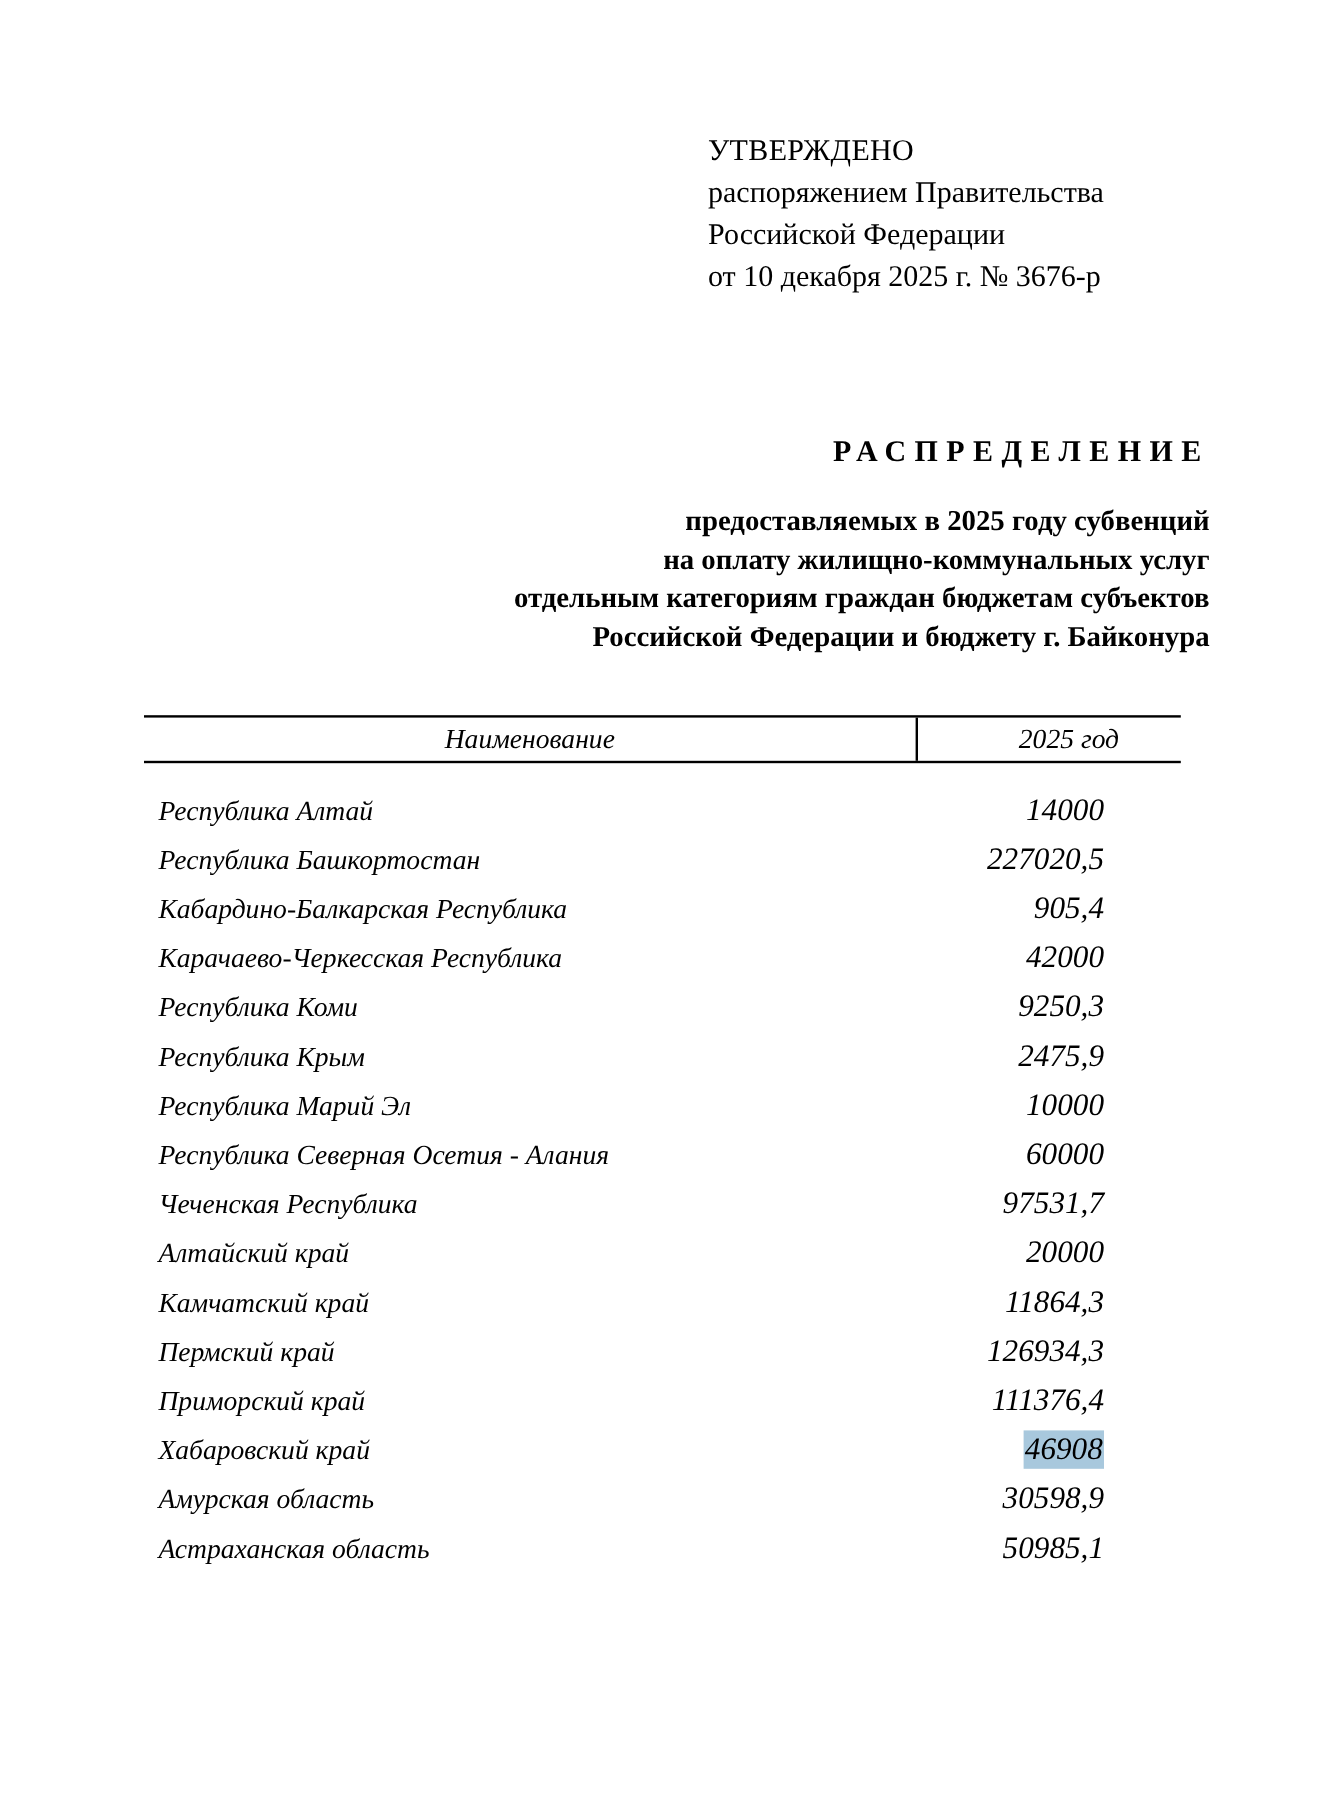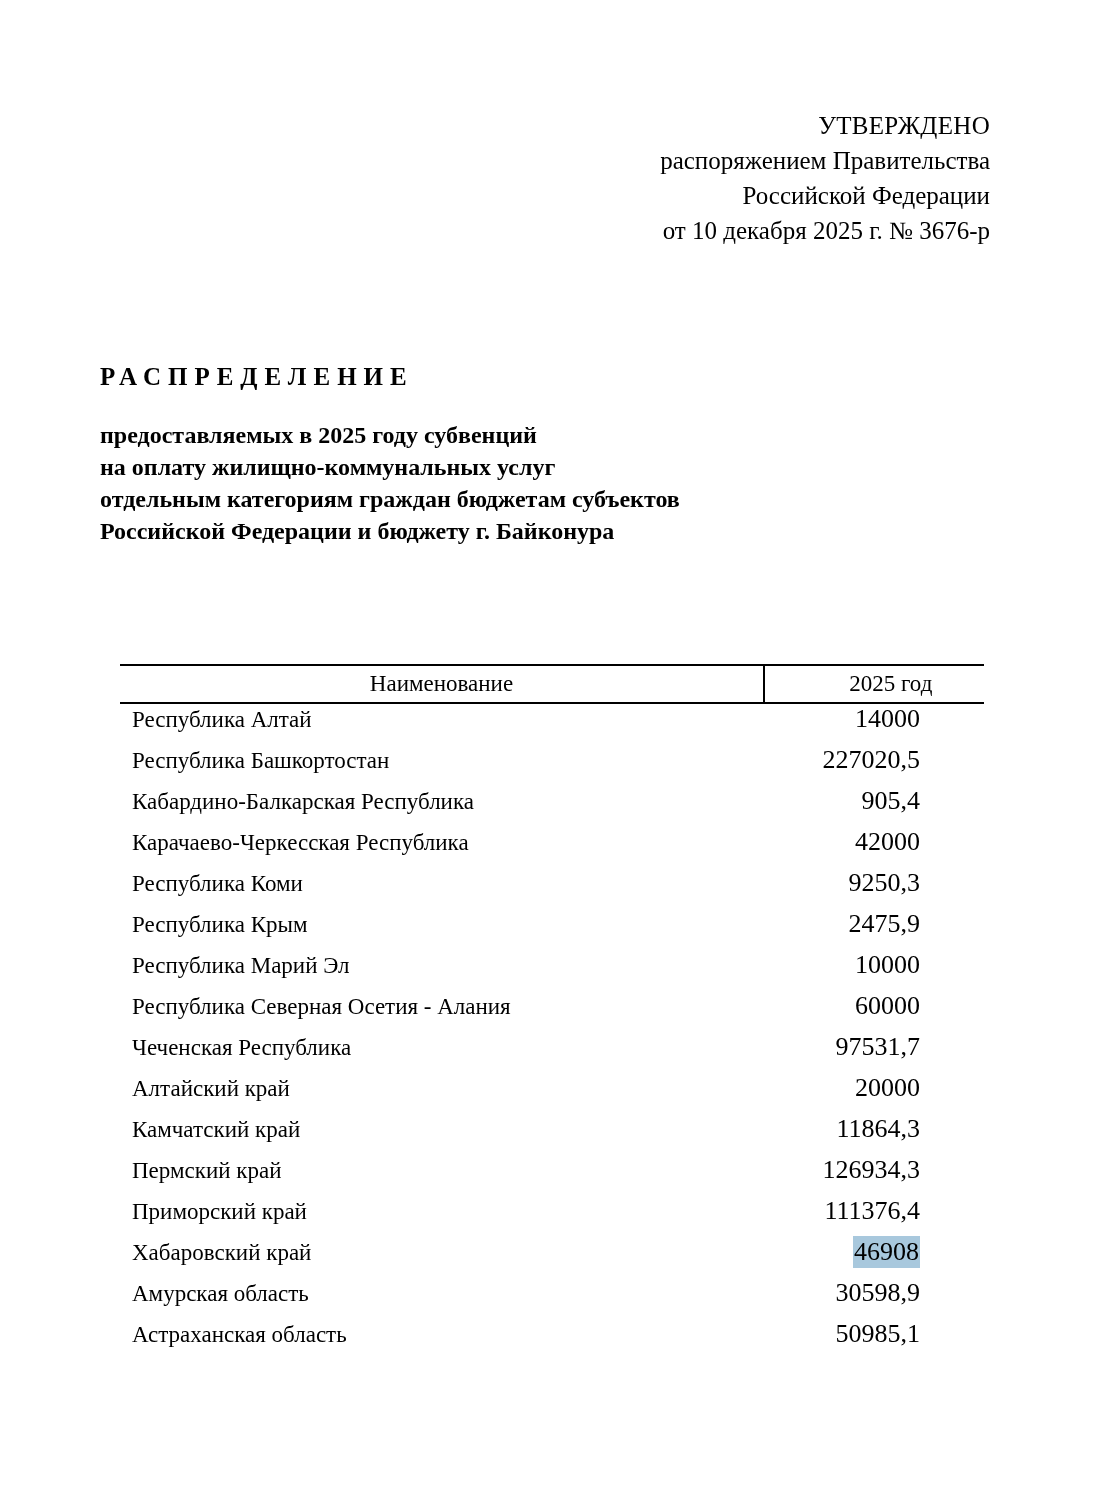--- a/index.html
+++ b/index.html
@@ -21,35 +21,35 @@
     position: absolute;
     inset: 0;
   }
 
   
   .approval-block {
     position: absolute;
     left: 590px;
     top: 108px;
     width: 400px;
-    text-align: right;
+    text-align: left;
     font-size: 25px;
     line-height: 35px;
   }
   .approval-title {
     letter-spacing: 0.3px;
   }
 
   
   .doc-title-block {
     position: absolute;
-    left: 100px;
+    left: 128px;
     top: 363px;
     width: 880px;
-    text-align: left;
+    text-align: right;
   }
   .doc-title-main {
     font-size: 25px;
     font-weight: bold;
     letter-spacing: 7px;
     margin-bottom: 28px;
   }
   .doc-subtitle {
     font-size: 24px;
     font-weight: bold;
@@ -63,22 +63,23 @@
     top: 592px;
     width: 386px;
     text-align: right;
     font-size: 23px;
   }
 
   
   .table-wrap {
     position: absolute;
     left: 120px;
-    top: 664px;
+    top: 596px;
     width: 864px;
+    font-style: italic;
   }
   .rule {
     width: 100%;
     height: 2px;
     background: #000000;
   }
   .rule-thin {
     height: 1.6px;
   }
   .head-row {
@@ -98,20 +99,21 @@
     background: #000000;
   }
   .head-cell-year {
     flex: 1;
     text-align: center;
     font-size: 23px;
     padding-left: 33px;
   }
 
   .rows {
+    margin-top: 24px;
   }
   .data-row {
     display: flex;
     align-items: baseline;
     height: 41px;
   }
   .cell-name {
     width: 700px;
     padding-left: 12px;
     font-size: 23px;

